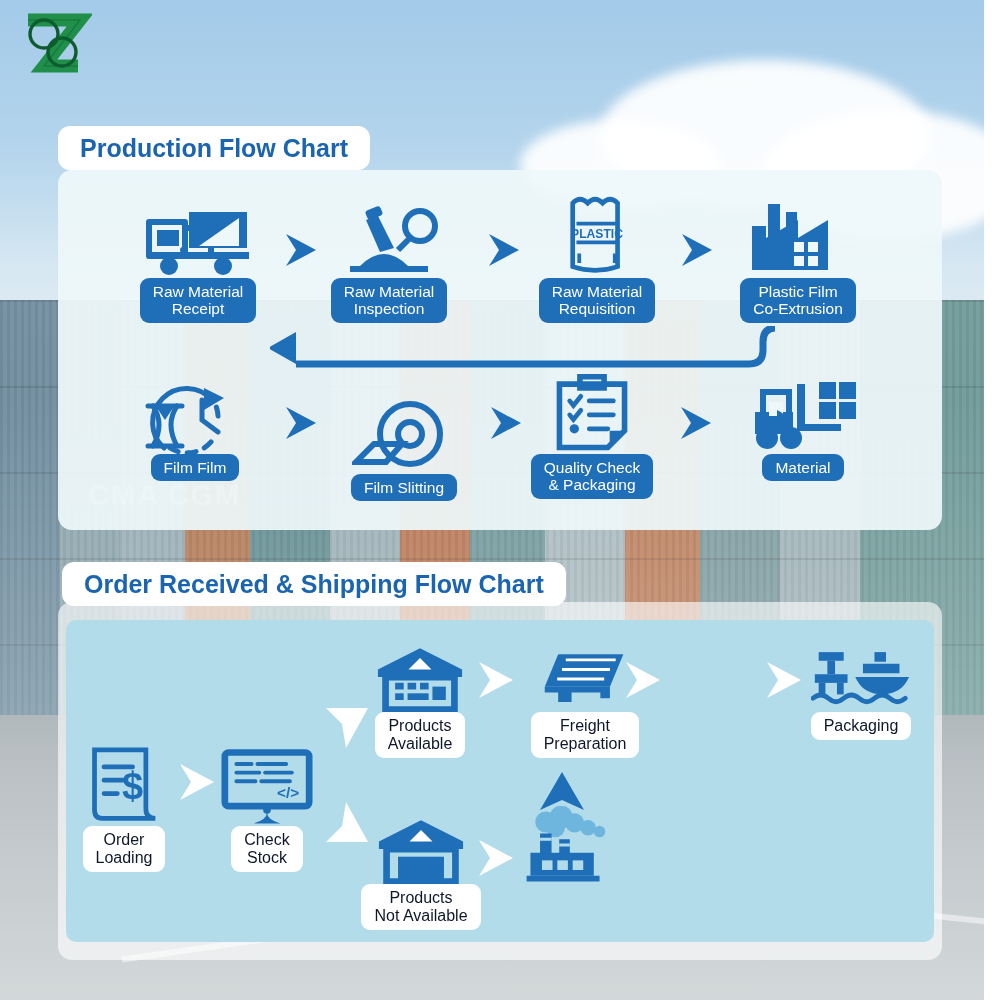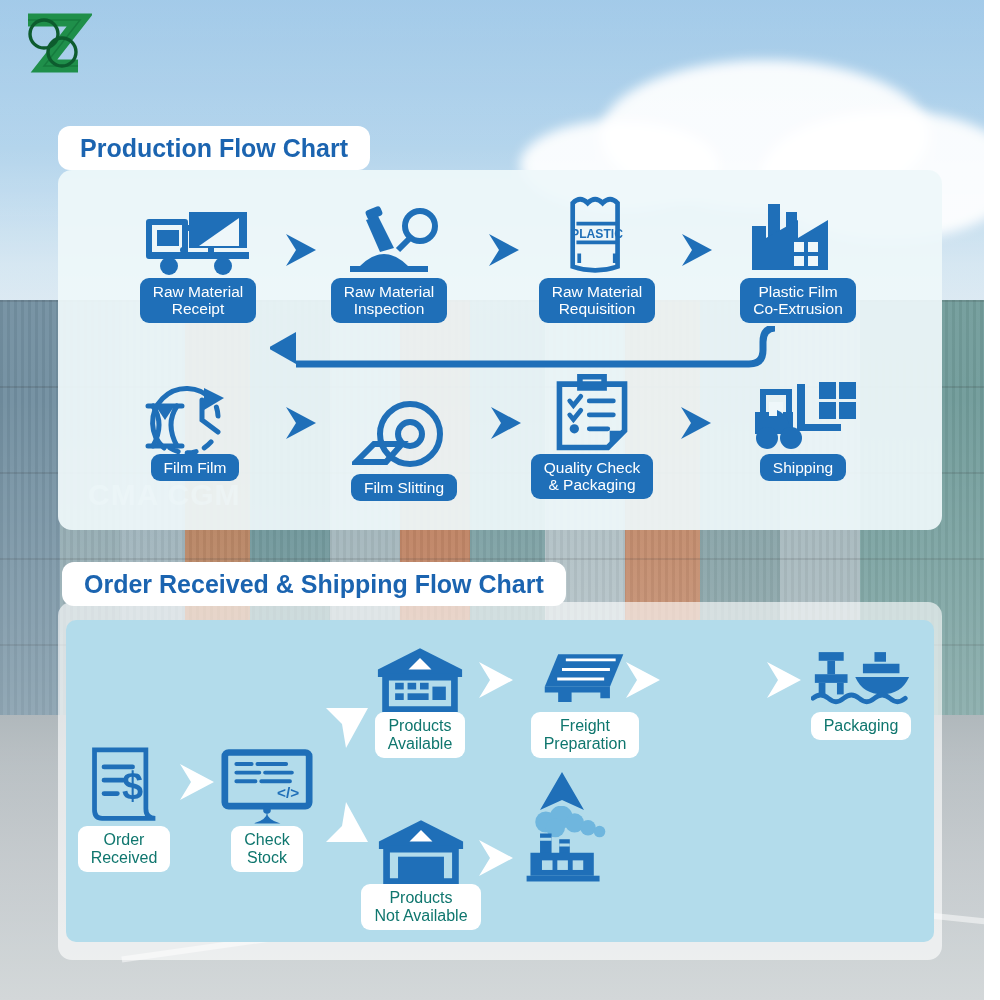--- a/index.html
+++ b/index.html
@@ -117,21 +117,21 @@
 
   .label {
     border-radius: 9px;
     text-align: center;
     line-height: 1.12;
     white-space: pre-line;
     font-size: 15.5px;
     padding: 5px 13px;
   }
   .label-blue { background: #1f6fb8; color: #ffffff; }
-  .label-white { background: #ffffff; color: #0f766e; font-size: 16px; }
+  .label-white { background: #ffffff; color: #0f172a; font-size: 16px; }
 
   
   .arrow-blue, .arrow-white { position: absolute; }
 
   .return-line { position: absolute; }
 </style>
 </head>
 <body>
 
 <div id="stage">
@@ -347,40 +347,40 @@
           <circle cx="20" cy="62" r="11"></circle>
           <circle cx="44" cy="62" r="11"></circle>
         </g>
         <g fill="none" stroke="#1f6fb8" stroke-width="6">
           <path d="M16 36 V16 h26 v20"></path>
         </g>
         <path d="M22 26 h14 v14 h-14 z" fill="#eef7fa"></path>
         <path d="M30 34 q10 4 12 14 h-12 z" fill="#1f6fb8"></path>
       </svg>
     </div>
-    <div class="label label-blue">Shipping</div>
+    <div class="label label-blue">Material</div>
   </div>
 
   <div class="panel" id="panel-shipping"></div>
   <div id="panel-shipping-inner"></div>
 
   <div class="title-pill" id="title-shipping">Order Received &amp; Shipping Flow Chart</div>
 
   <div class="node" style="left:76px; top:742px; width:96px;">
     <div class="node-icon" style="height:84px;">
       <svg viewBox="0 0 82 86" width="78" height="82">
         <path d="M10 6 h54 v62 q0 10 10 10 H18 q-8 0 -8 -9 z" fill="none" stroke="#1f6fb8" stroke-width="5"></path>
         <g stroke="#1f6fb8" stroke-width="5" stroke-linecap="round">
           <path d="M20 24 h30 M20 38 h20 M20 52 h14"></path>
         </g>
         <text x="50" y="58" font-family="Liberation Sans, sans-serif" font-size="40" font-weight="bold" fill="#1f6fb8" text-anchor="middle">$</text>
       </svg>
     </div>
     <div class="label label-white">Order
-Received</div>
+Loading</div>
   </div>
 
   <div class="arrow-white" style="left:178px; top:762px;">
     <svg viewBox="0 0 38 40" width="38" height="40">
         <path d="M2 2 L36 20 L2 38 L13 20 z" fill="#ffffff"></path>
       </svg>
   </div>
 
   <div class="node" style="left:219px; top:742px; width:96px;">
     <div class="node-icon" style="height:84px;">

